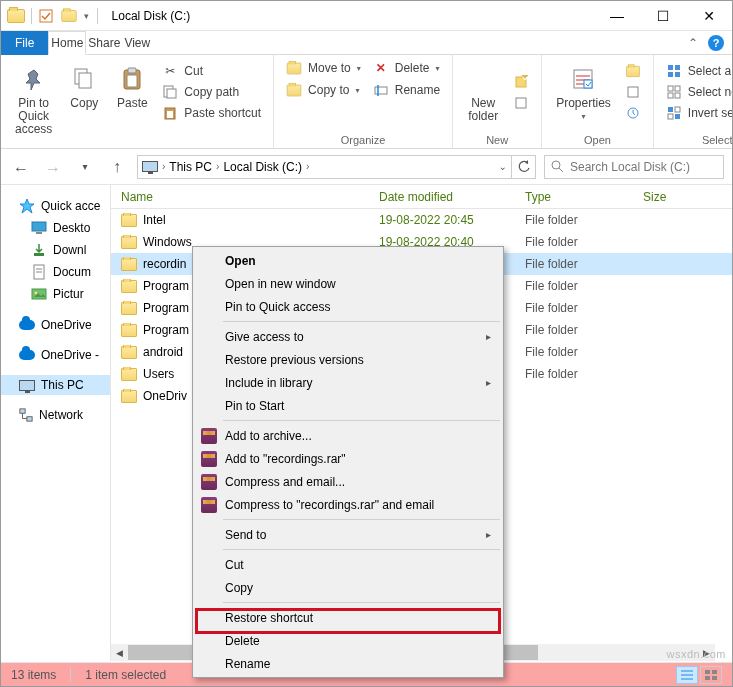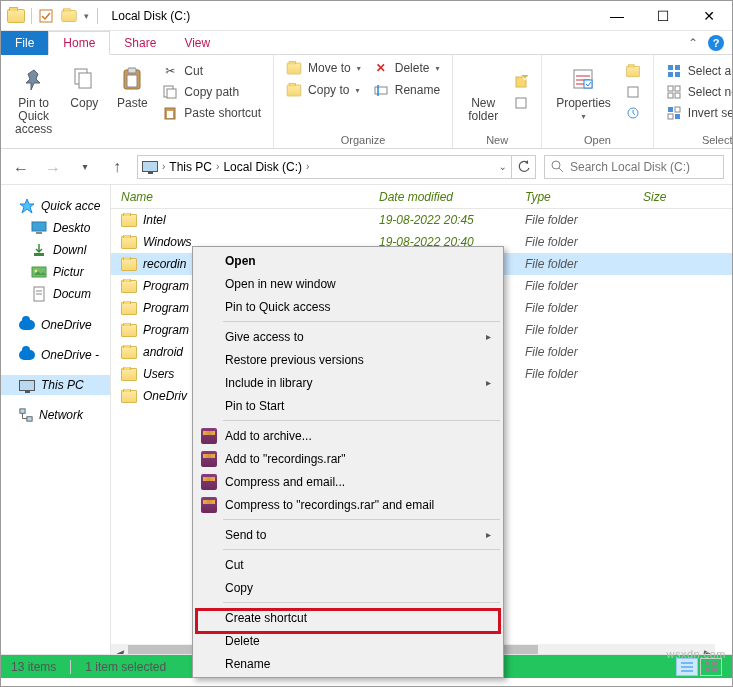--- a/index.html
+++ b/index.html
@@ -9,21 +9,21 @@
 .titlebar .qat { display: flex; align-items: center; padding: 0 6px; gap: 6px; }
 .titlebar .qat-icon { width: 16px; height: 16px; display: flex; align-items: center; justify-content: center; }
 .titlebar .title { margin-left: 8px; color: #000; }
 .titlebar .folder-icon { width: 18px; height: 14px; background: linear-gradient(#ffe9a2,#f7d774); border: 1px solid #d9b84e; border-radius: 2px; position: relative; }
 .titlebar .folder-icon:before { content:''; position:absolute; top:-3px; left:1px; width:7px; height:3px; background:#f7d774; border:1px solid #d9b84e; border-bottom:none; border-radius:1px 1px 0 0;}
 .winbtns { margin-left: auto; display: flex; }
 .winbtn { width: 46px; height: 30px; display: flex; align-items: center; justify-content: center; font-size: 14px; font-family: sans-serif; }
 
 .tabs { height: 24px; display: flex; align-items: center; border-bottom: 1px solid #dadada; }
 .file-tab { background: #1979ca; color: #fff; padding: 4px 14px; height: 24px; display: flex; align-items: center; }
-.tab { padding: 4px 14px; height: 24px; display: flex; align-items: center; color: #be185d; }
+.tab { padding: 4px 2px; height: 24px; display: flex; align-items: center; color: #404040; }
 .tab.active { border: 1px solid #dadada; border-bottom: 1px solid #fff; background: #fff; margin-bottom: -1px; }
 .help { margin-left: auto; display: flex; align-items: center; gap: 10px; padding-right: 8px; }
 .chev-up { color: #666; }
 .help-icon { width: 16px; height: 16px; border-radius: 50%; background: #1e88e5; color: #fff; display: flex; align-items: center; justify-content: center; font-size: 11px; font-weight: bold; }
 
 .ribbon { height: 94px; background: #fff; border-bottom: 1px solid #dadada; display: flex; }
 .group { border-right: 1px solid #e5e5e5; padding: 4px 8px 2px 8px; display: flex; flex-direction: column; }
 .group-content { flex: 1; display: flex; align-items: flex-start; gap: 4px; }
 .group-label { text-align: center; color: #666; font-size: 11px; padding-top: 2px; }
 .bigbtn { display: flex; flex-direction: column; align-items: center; justify-content: flex-start; padding: 4px 6px; gap: 2px; min-width: 44px; }
@@ -34,21 +34,21 @@
 .smallbtn .sicon { width: 16px; height: 16px; display: flex; align-items: center; justify-content: center; }
 
 .addrbar { height: 36px; display: flex; align-items: center; padding: 4px 8px; gap: 8px; border-bottom: 1px solid #e5e5e5; }
 .navarrow { width: 24px; height: 24px; display: flex; align-items: center; justify-content: center; color: #555; font-size: 16px; }
 .navarrow.disabled { color: #bbb; }
 .breadcrumb { flex: 1; border: 1px solid #ccc; height: 24px; display: flex; align-items: center; padding: 0 4px; gap: 4px; }
 .bc-sep { color: #666; font-size: 10px; }
 .refresh { width: 24px; height: 24px; display: flex; align-items: center; justify-content: center; border: 1px solid #ccc; border-left: none; margin-left: -8px; }
 .search { width: 180px; border: 1px solid #ccc; height: 24px; display: flex; align-items: center; padding: 0 6px; gap: 6px; color: #777; }
 
-.body { display: flex; height: 476px; font-style: italic; }
+.body { display: flex; height: 476px; }
 .nav { width: 110px; border-right: 1px solid #e5e5e5; overflow: hidden; padding-top: 10px; }
 .nav-item { display: flex; align-items: center; gap: 6px; padding: 3px 4px 3px 18px; white-space: nowrap; color: #000; }
 .nav-item.sub { padding-left: 30px; }
 .nav-item.selected { background: #cce8ff; }
 .nav-spacer { height: 10px; }
 .nav-icon { width: 16px; height: 16px; flex-shrink: 0; }
 
 .content { flex: 1; position: relative; overflow: hidden; }
 .col-headers { display: flex; border-bottom: 1px solid #e5e5e5; height: 24px; align-items: center; color: #4d7c0f; }
 .col { padding-left: 10px; }
@@ -73,21 +73,21 @@
 
 .context-menu { position: absolute; left: 191px; top: 245px; width: 312px; background: #f0f0f0; border: 1px solid #a0a0a0; box-shadow: 3px 3px 6px rgba(0,0,0,0.3); padding: 2px; z-index: 100; }
 .cm-item { display: flex; align-items: center; height: 23px; padding: 0 20px 0 30px; position: relative; color: #000; }
 .cm-item.has-sub:after { content: '▸'; position: absolute; right: 10px; color: #555; font-size: 10px; }
 .cm-sep { height: 1px; background: #d0d0d0; margin: 3px 1px 3px 28px; }
 .cm-icon { position: absolute; left: 5px; width: 18px; height: 18px; display: flex; align-items: center; justify-content: center; }
 .rar-icon { width:16px; height:16px; background:linear-gradient(#8b3a7a,#6b2a5a); border-radius:2px; position:relative;}
 .rar-icon:after{content:'';position:absolute;top:3px;left:2px;width:12px;height:4px;background:linear-gradient(90deg,#e8b04a,#d4943a,#e8b04a);}
 .delete-highlight { position: absolute; border: 3px solid #d01020; pointer-events: none; }
 
-.statusbar { position: absolute; bottom: 8px; left: 0; right: 0; height: 24px; border-top: 1px solid #e5e5e5; display: flex; align-items: center; padding: 0 10px; gap: 14px; color: #555; background: #22c55e; }
+.statusbar { position: absolute; bottom: 0; left: 0; right: 0; height: 24px; border-top: 1px solid #e5e5e5; display: flex; align-items: center; padding: 0 10px; gap: 14px; color: #555; background: #fca5a5; }
 .statusbar .sep { width: 1px; height: 14px; background: #ccc; }
 .view-toggles { margin-left: auto; display: flex; gap: 2px; }
 .vt { width: 22px; height: 18px; border: 1px solid #ccc; display: flex; align-items: center; justify-content: center; font-size: 9px; }
 .vt.active { background: #cce8ff; border-color: #99c9ef; }
 
 .scrollbar-h { position: absolute; bottom: 0; left: 0; right: 17px; height: 17px; background: #f0f0f0; display: flex; align-items: center; }
 .sb-track { flex: 1; height: 17px; position: relative; }
 .sb-thumb { position: absolute; height: 15px; top: 1px; background: #c1c1c1; border-radius: 0; }
 .sb-arrow { width: 17px; height: 17px; display: flex; align-items: center; justify-content: center; color: #555; font-size: 9px; }
 
@@ -386,33 +386,33 @@
       </div>
     <div class="nav-item sub">
         <svg class="nav-icon" viewBox="0 0 16 16">
           <path d="M8 2 L8 9 M5 7 L8 10 L11 7" stroke="#3a8a3a" fill="none" stroke-width="1.5"></path>
           <rect x="3" y="11" width="10" height="3" fill="#3a8a3a"></rect>
         </svg>
         <span>Downl</span>
       </div>
     <div class="nav-item sub">
         <svg class="nav-icon" viewBox="0 0 16 16">
+          <rect x="3" y="1" width="10" height="14" fill="#fff" stroke="#888"></rect>
+          <line x1="5" y1="5" x2="11" y2="5" stroke="#888"></line>
+          <line x1="5" y1="8" x2="11" y2="8" stroke="#888"></line>
+        </svg>
+        <span>Docum</span>
+      </div>
+    <div class="nav-item sub">
+        <svg class="nav-icon" viewBox="0 0 16 16">
           <rect x="1" y="3" width="14" height="10" fill="#6fbf6f" stroke="#4a9a4a"></rect>
           <circle cx="5" cy="7" r="1.5" fill="#ffe066"></circle>
           <path d="M3 11 L7 7 L10 10 L12 8 L15 11 Z" fill="#4a9a4a"></path>
         </svg>
         <span>Pictur</span>
-      </div>
-    <div class="nav-item sub">
-        <svg class="nav-icon" viewBox="0 0 16 16">
-          <rect x="3" y="1" width="10" height="14" fill="#fff" stroke="#888"></rect>
-          <line x1="5" y1="5" x2="11" y2="5" stroke="#888"></line>
-          <line x1="5" y1="8" x2="11" y2="8" stroke="#888"></line>
-        </svg>
-        <span>Docum</span>
       </div>
     <div class="nav-spacer"></div>
     <div class="nav-item">
         <span class="cloud-icon nav-icon"></span>
         <span>OneDrive</span>
       </div>
     <div class="nav-spacer"></div>
     <div class="nav-item">
         <span class="cloud-icon nav-icon"></span>
         <span>OneDrive -</span>
@@ -579,21 +579,21 @@
     </div>
   <div class="cm-sep"></div>
   <div class="cm-item">
       <span>Cut</span>
     </div>
   <div class="cm-item">
       <span>Copy</span>
     </div>
   <div class="cm-sep"></div>
   <div class="cm-item">
-      <span>Create shortcut</span>
+      <span>Restore shortcut</span>
     </div>
   <div class="cm-item">
       <span>Delete</span>
     </div>
   <div class="cm-item">
       <span>Rename</span>
     </div>
   <div class="delete-highlight" style="left:2px;right:2px;top:361px;height:26px;"></div>
 </div>
 

